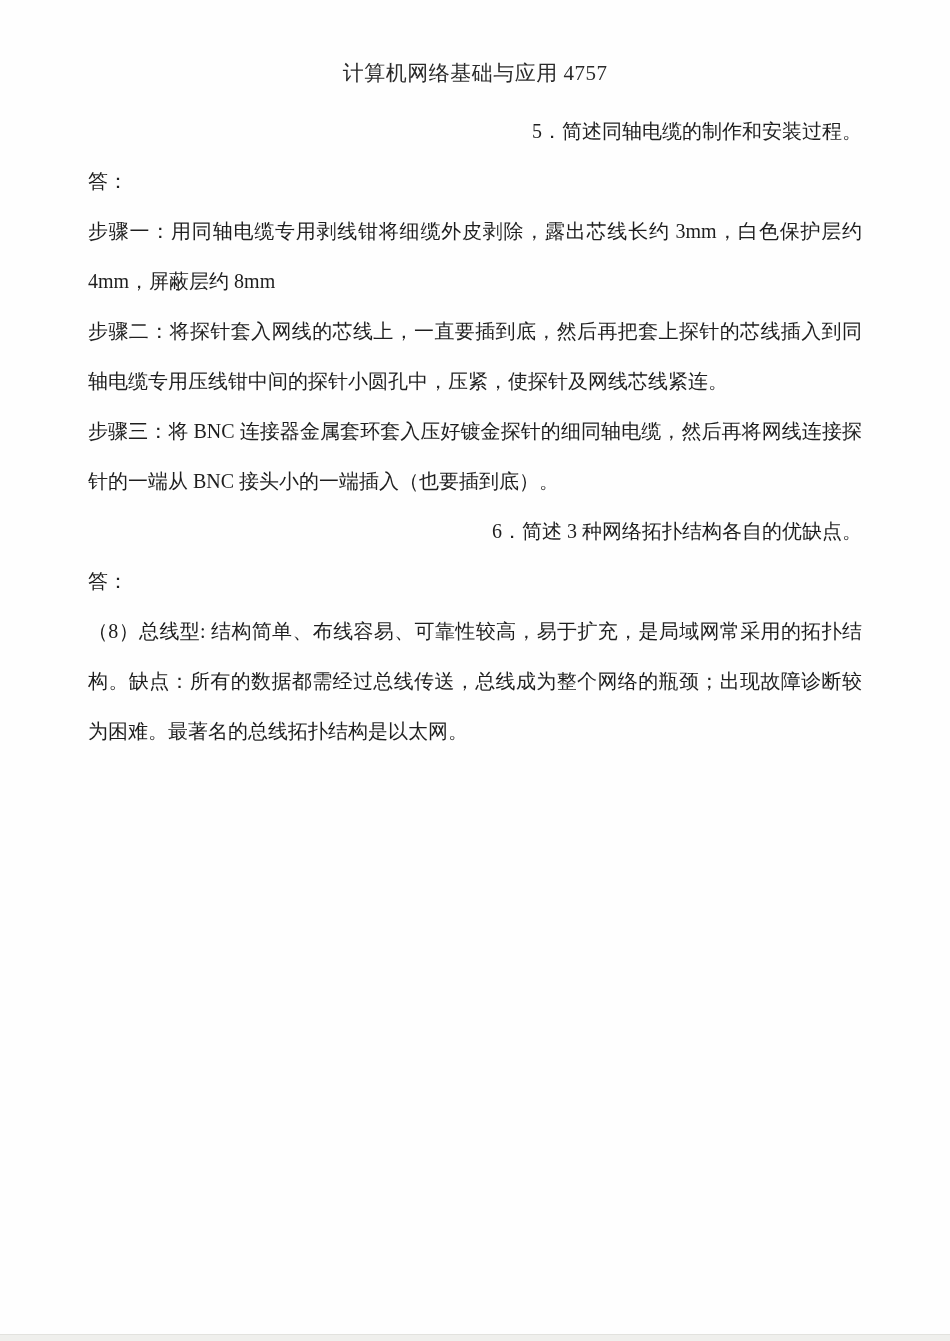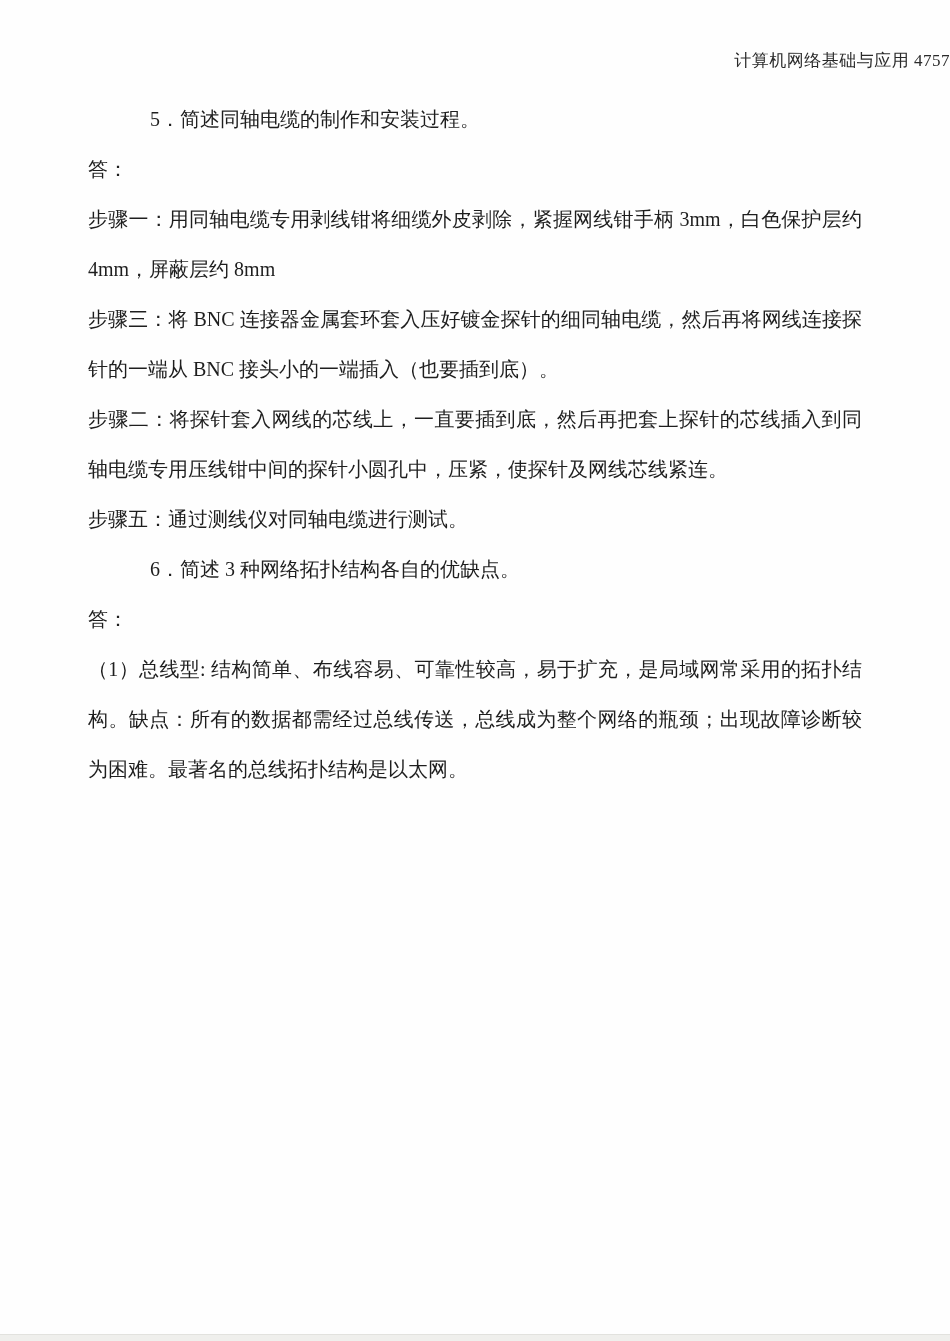--- a/index.html
+++ b/index.html
@@ -10,36 +10,36 @@
   }
   .page {
     position: relative;
     width: 950px;
     height: 1341px;
     background: #fefefe;
     overflow: hidden;
     color: #1e1e1e;
   }
   .doc-header {
-    padding-top: 48px;
-    text-align: right;
-    font-size: 17px;
+    padding-top: 60px;
+    text-align: center;
+    font-size: 21px;
     line-height: 26px;
     color: #2a2a2a;
     letter-spacing: 0.5px;
   }
   .doc-body {
     padding: 20px 88px 0 88px;
     font-size: 20px;
     line-height: 50px;
     text-align: justify;
     color: #1e1e1e;
   }
   .para { text-align: justify; }
-  .para.q-heading { text-indent: 62px; text-align: left; }
+  .para.q-heading { text-indent: 62px; text-align: right; }
   .para.answer-label { text-align: left; }
   .page-bottom-edge {
     position: absolute;
     left: 0; right: 0; bottom: 0;
     height: 7px;
     background: #efefec;
     border-top: 1px solid #e2e2de;
   }
 </style>
 </head>
@@ -48,35 +48,34 @@
 <div class="page">
 
   <div class="doc-header">计算机网络基础与应用 4757</div>
 
   <div class="doc-body">
 
     <div class="para q-heading">5．简述同轴电缆的制作和安装过程。</div>
 
     <div class="para answer-label">答：</div>
 
-    <div class="para">步骤一：用同轴电缆专用剥线钳将细缆外皮剥除，紧握网线钳手柄 3mm，白色保护层约 4mm，屏蔽层约 8mm</div>
+    <div class="para">步骤一：用同轴电缆专用剥线钳将细缆外皮剥除，露出芯线长约 3mm，白色保护层约 4mm，屏蔽层约 8mm</div>
+
+    <div class="para">步骤二：将探针套入网线的芯线上，一直要插到底，然后再把套上探针的芯线插入到同轴电缆专用压线钳中间的探针小圆孔中，压紧，使探针及网线芯线紧连。</div>
 
     <div class="para">步骤三：将 BNC 连接器金属套环套入压好镀金探针的细同轴电缆，然后再将网线连接探针的一端从 BNC 接头小的一端插入（也要插到底）。</div>
 
-    <div class="para">步骤二：将探针套入网线的芯线上，一直要插到底，然后再把套上探针的芯线插入到同轴电缆专用压线钳中间的探针小圆孔中，压紧，使探针及网线芯线紧连。</div>
 
-
-    <div class="para">步骤五：通过测线仪对同轴电缆进行测试。</div>
 
 
     <div class="para q-heading">6．简述 3 种网络拓扑结构各自的优缺点。</div>
 
     <div class="para answer-label">答：</div>
 
-    <div class="para">（1）总线型: 结构简单、布线容易、可靠性较高，易于扩充，是局域网常采用的拓扑结构。缺点：所有的数据都需经过总线传送，总线成为整个网络的瓶颈；出现故障诊断较为困难。最著名的总线拓扑结构是以太网。</div>
+    <div class="para">（8）总线型: 结构简单、布线容易、可靠性较高，易于扩充，是局域网常采用的拓扑结构。缺点：所有的数据都需经过总线传送，总线成为整个网络的瓶颈；出现故障诊断较为困难。最著名的总线拓扑结构是以太网。</div>
 
 
 
   </div>
 
   <div class="page-bottom-edge"></div>
 
 </div>
 
 </body></html>

